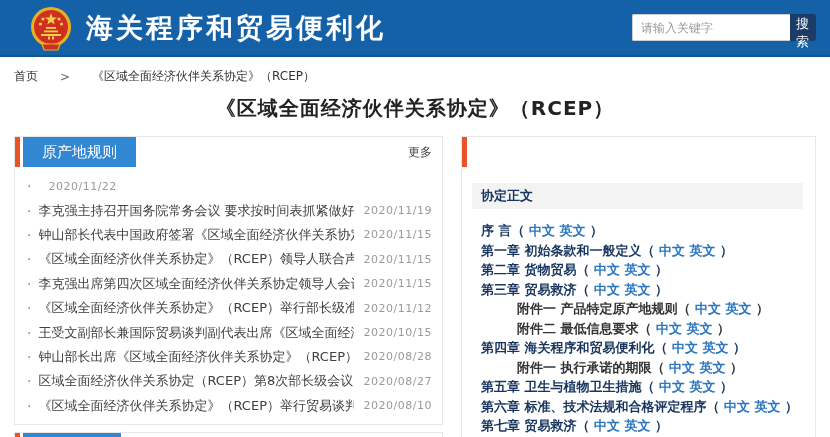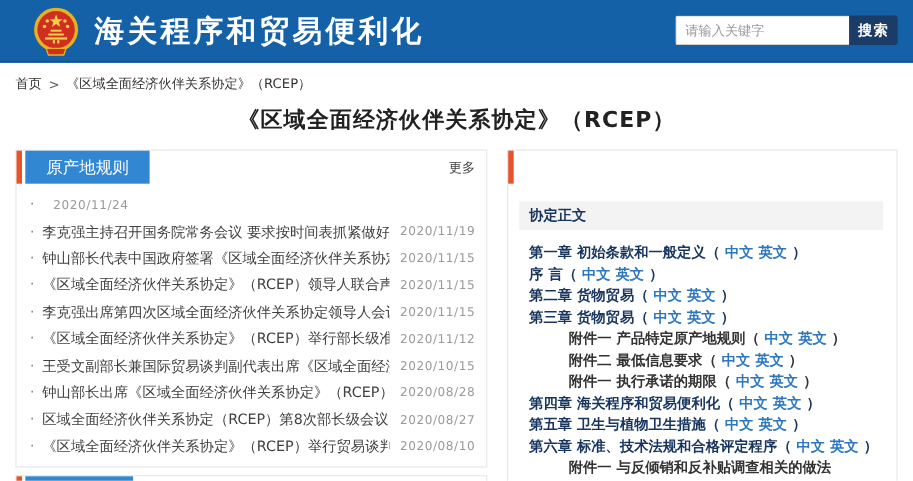--- a/index.html
+++ b/index.html
@@ -20,27 +20,27 @@
     margin-left:14px;white-space:nowrap;
   }
   .search-box{margin-left:auto;display:flex;align-items:center;}
   .search-input{
     width:158px;height:27px;border:1px solid #cfcfcf;border-right:none;
     padding:0 8px;font-size:12px;box-sizing:border-box;outline:none;color:#333;
     border-radius:2px 0 0 2px;
   }
   .search-input::placeholder{color:#999;}
   .search-btn{
-    height:27px;width:44px;border:none;background:#1c3c68;color:#fff;
-    font-size:13px;font-weight:bold;cursor:pointer;border-radius:0 3px 3px 0;
+    height:27px;width:26px;border:none;background:#1c3c68;color:#fff;
+    font-size:13px;font-weight:normal;cursor:pointer;border-radius:0 3px 3px 0;
     font-family:inherit;letter-spacing:1px;
   }
   
   .breadcrumb{
-    padding:11px 14px 0 14px;font-size:12px;color:#333;display:flex;gap:6px;align-items:center;
+    padding:11px 14px 0 14px;font-size:12px;color:#333;display:flex;gap:22px;align-items:center;
   }
   .breadcrumb .crumb-home{cursor:pointer;}
   .breadcrumb .sep{color:#666;}
   
   .page-title{
     text-align:center;font-size:20px;font-weight:bold;color:#222;
     margin-top:10px;letter-spacing:1px;
   }
   
   .main{
@@ -123,21 +123,21 @@
   <div class="left-col">
     <div class="panel">
       <div class="panel-head">
         <div class="accent-bar"></div>
         <div class="head-label">原产地规则</div>
         <div class="more-link">更多</div>
       </div>
       <div class="news-list">
           <div class="news-item">
             <span class="news-bullet">·</span>
-            <span class="news-date">2020/11/24</span>
+            <span class="news-date">2020/11/22</span>
           </div>
           <div class="news-item">
             <span class="news-bullet">·</span>
             <span class="news-title">李克强主持召开国务院常务会议 要求按时间表抓紧做好区...</span>
             <span class="news-date">2020/11/19</span>
           </div>
           <div class="news-item">
             <span class="news-bullet">·</span>
             <span class="news-title">钟山部长代表中国政府签署《区域全面经济伙伴关系协定》...</span>
             <span class="news-date">2020/11/15</span>
@@ -189,28 +189,29 @@
   </div>
 
   <div class="right-col">
     <div class="panel" style="min-height:320px;">
       <div class="panel-head">
         <div class="accent-bar"></div>
       </div>
       <div class="text-body">
         <div class="section-bar">协定正文</div>
         <div id="entries">
+            <div class="entry chapter"><span class="label">序 言</span><span class="paren"><span class="paren">（ </span><span class="doc-link">中文</span> <span class="doc-link">英文</span><span class="paren"> ）</span></span></div>
             <div class="entry chapter"><span class="label">第一章 初始条款和一般定义</span><span class="paren"><span class="paren">（ </span><span class="doc-link">中文</span> <span class="doc-link">英文</span><span class="paren"> ）</span></span></div>
-            <div class="entry chapter"><span class="label">序 言</span><span class="paren"><span class="paren">（ </span><span class="doc-link">中文</span> <span class="doc-link">英文</span><span class="paren"> ）</span></span></div>
             <div class="entry chapter"><span class="label">第二章 货物贸易</span><span class="paren"><span class="paren">（ </span><span class="doc-link">中文</span> <span class="doc-link">英文</span><span class="paren"> ）</span></span></div>
-            <div class="entry chapter"><span class="label">第三章 货物贸易</span><span class="paren"><span class="paren">（ </span><span class="doc-link">中文</span> <span class="doc-link">英文</span><span class="paren"> ）</span></span></div>
+            <div class="entry chapter"><span class="label">第三章 贸易救济</span><span class="paren"><span class="paren">（ </span><span class="doc-link">中文</span> <span class="doc-link">英文</span><span class="paren"> ）</span></span></div>
             <div class="entry annex"><span class="label">附件一 产品特定原产地规则</span><span class="paren"><span class="paren">（ </span><span class="doc-link">中文</span> <span class="doc-link">英文</span><span class="paren"> ）</span></span></div>
             <div class="entry annex"><span class="label">附件二 最低信息要求</span><span class="paren"><span class="paren">（ </span><span class="doc-link">中文</span> <span class="doc-link">英文</span><span class="paren"> ）</span></span></div>
+            <div class="entry chapter"><span class="label">第四章 海关程序和贸易便利化</span><span class="paren"><span class="paren">（ </span><span class="doc-link">中文</span> <span class="doc-link">英文</span><span class="paren"> ）</span></span></div>
             <div class="entry annex"><span class="label">附件一 执行承诺的期限</span><span class="paren"><span class="paren">（ </span><span class="doc-link">中文</span> <span class="doc-link">英文</span><span class="paren"> ）</span></span></div>
-            <div class="entry chapter"><span class="label">第四章 海关程序和贸易便利化</span><span class="paren"><span class="paren">（ </span><span class="doc-link">中文</span> <span class="doc-link">英文</span><span class="paren"> ）</span></span></div>
             <div class="entry chapter"><span class="label">第五章 卫生与植物卫生措施</span><span class="paren"><span class="paren">（ </span><span class="doc-link">中文</span> <span class="doc-link">英文</span><span class="paren"> ）</span></span></div>
             <div class="entry chapter"><span class="label">第六章 标准、技术法规和合格评定程序</span><span class="paren"><span class="paren">（ </span><span class="doc-link">中文</span> <span class="doc-link">英文</span><span class="paren"> ）</span></span></div>
+            <div class="entry chapter"><span class="label">第七章 贸易救济</span><span class="paren"><span class="paren">（ </span><span class="doc-link">中文</span> <span class="doc-link">英文</span><span class="paren"> ）</span></span></div>
             <div class="entry annex"><span class="label">附件一 与反倾销和反补贴调查相关的做法</span></div>
           </div>
       </div>
     </div>
   </div>
 </div>
 
 </body></html>

